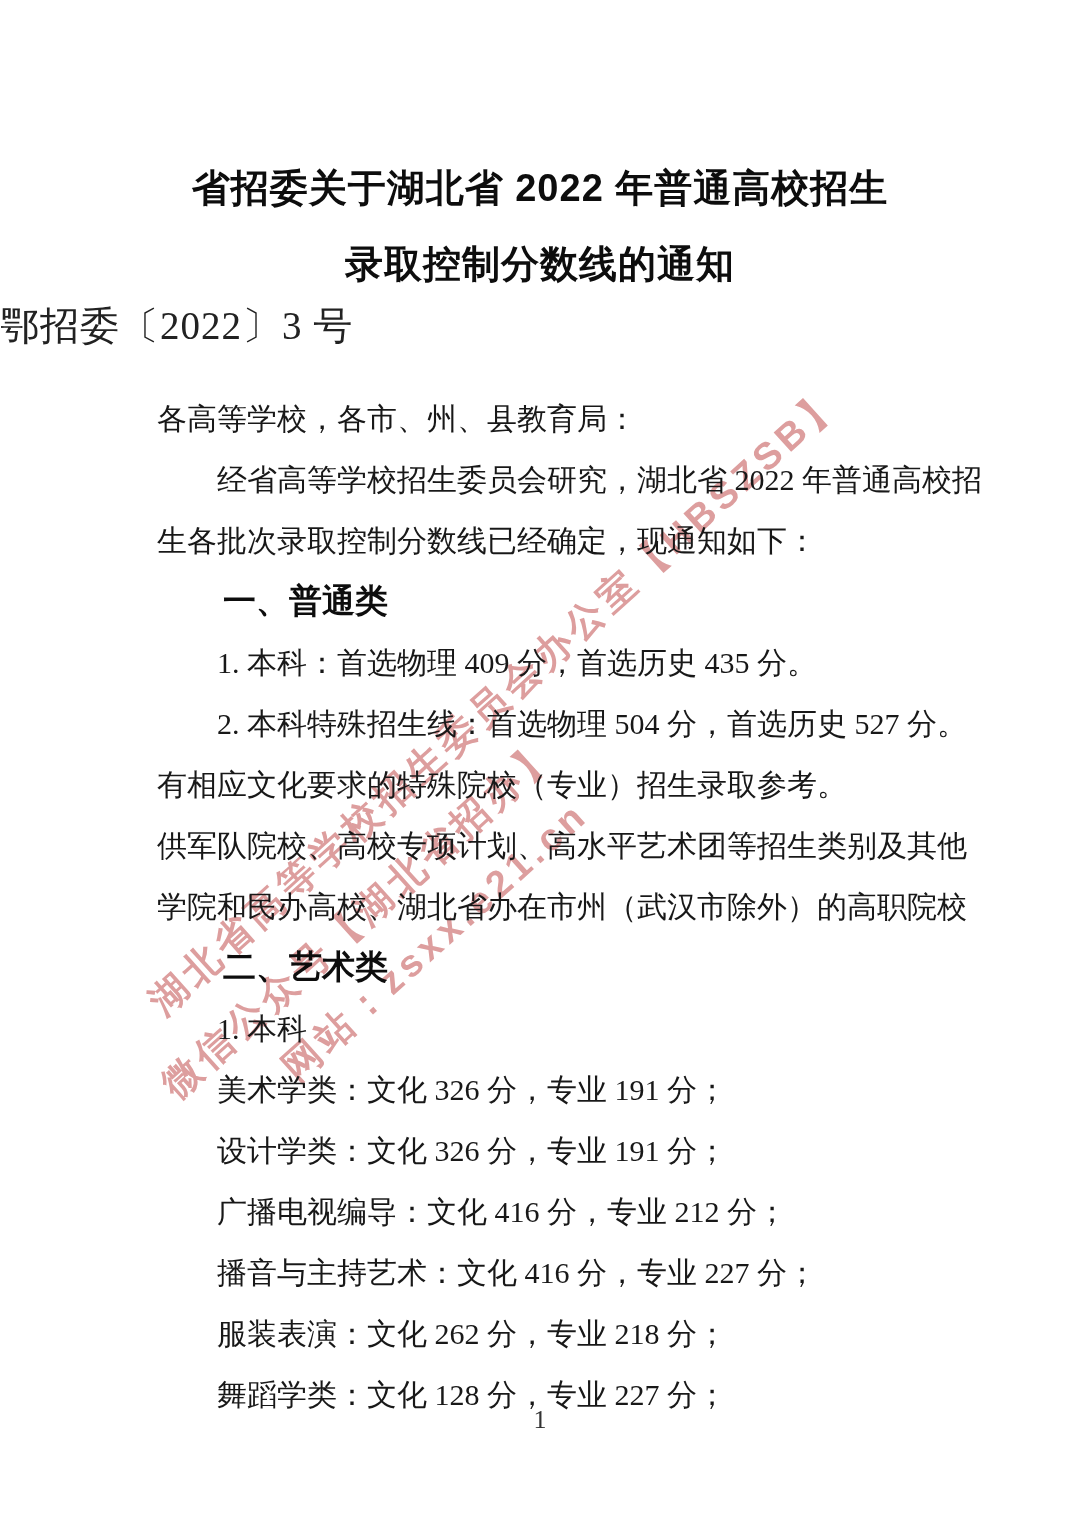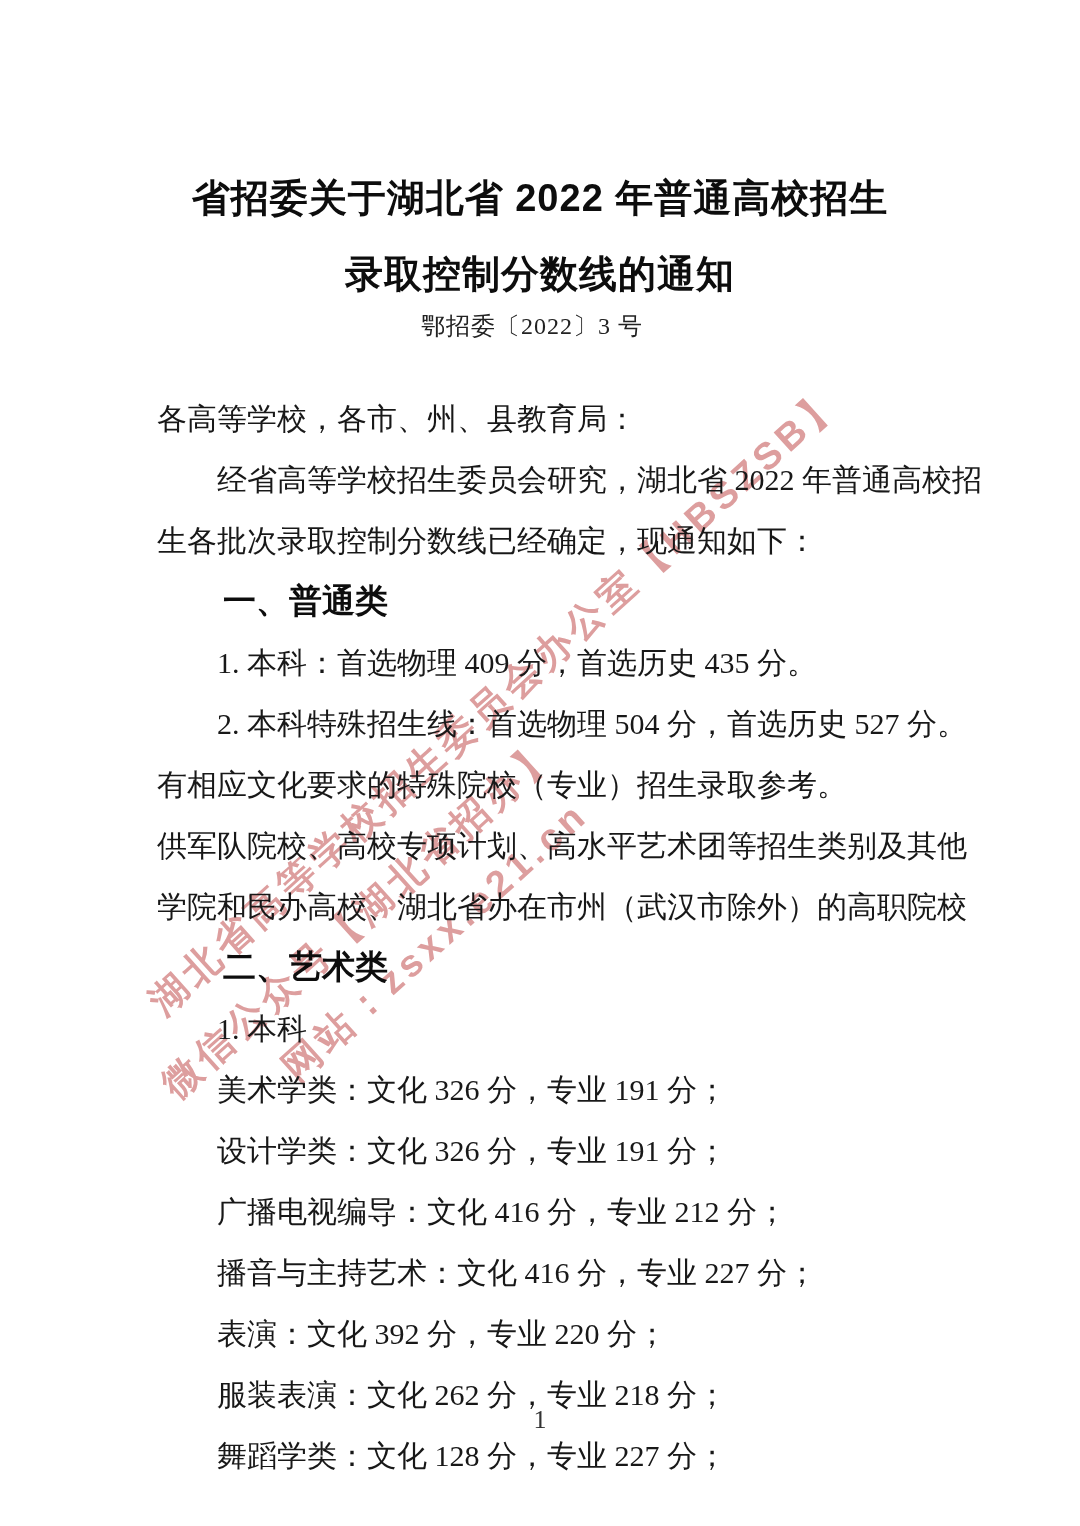--- a/index.html
+++ b/index.html
@@ -16,38 +16,37 @@
     font-family: "Liberation Serif", "DejaVu Serif", serif;
     color: #1c1c1c;
   }
 
   
   .title {
     position: absolute;
     top: 148px;
     left: 0;
     right: 0;
-    margin: 12px;
+    margin: 2px;
     text-align: center;
     font-family: "Liberation Sans", "DejaVu Sans", sans-serif;
     font-weight: 800;
     font-size: 38px;
     line-height: 76px;
     color: #0d0d0d;
     letter-spacing: 1px;
   }
   .title span { display: block; }
 
   .docnum {
     position: absolute;
     top: 306px;
     left: 0;
     right: 16px;
-    text-align: center;
-    font-size: 24px;
+    font-size: 39px;
     line-height: 40px;
     color: #222;
     letter-spacing: 1px;
   }
 
   
   .content {
     position: absolute;
     top: 382px;
     left: 145px;
@@ -130,20 +129,19 @@
     <p>有相应文化要求的特殊院校（专业）招生录取参考。</p>
     <p>供军队院校、高校专项计划、高水平艺术团等招生类别及其他</p>
     <p>学院和民办高校、湖北省办在市州（武汉市除外）的高职院校</p>
 
     <p class="indent heading">二、艺术类</p>
     <p class="indent">1. 本科</p>
     <p class="indent">美术学类：文化 326 分，专业 191 分；</p>
     <p class="indent">设计学类：文化 326 分，专业 191 分；</p>
     <p class="indent">广播电视编导：文化 416 分，专业 212 分；</p>
     <p class="indent">播音与主持艺术：文化 416 分，专业 227 分；</p>
-    <p class="indent">表演：文化 392 分，专业 220 分；</p>
     <p class="indent">服装表演：文化 262 分，专业 218 分；</p>
     <p class="indent">舞蹈学类：文化 128 分，专业 227 分；</p>
   </div>
 
   <div class="pagenum">1</div>
 
 </div>
 
 </body></html>

